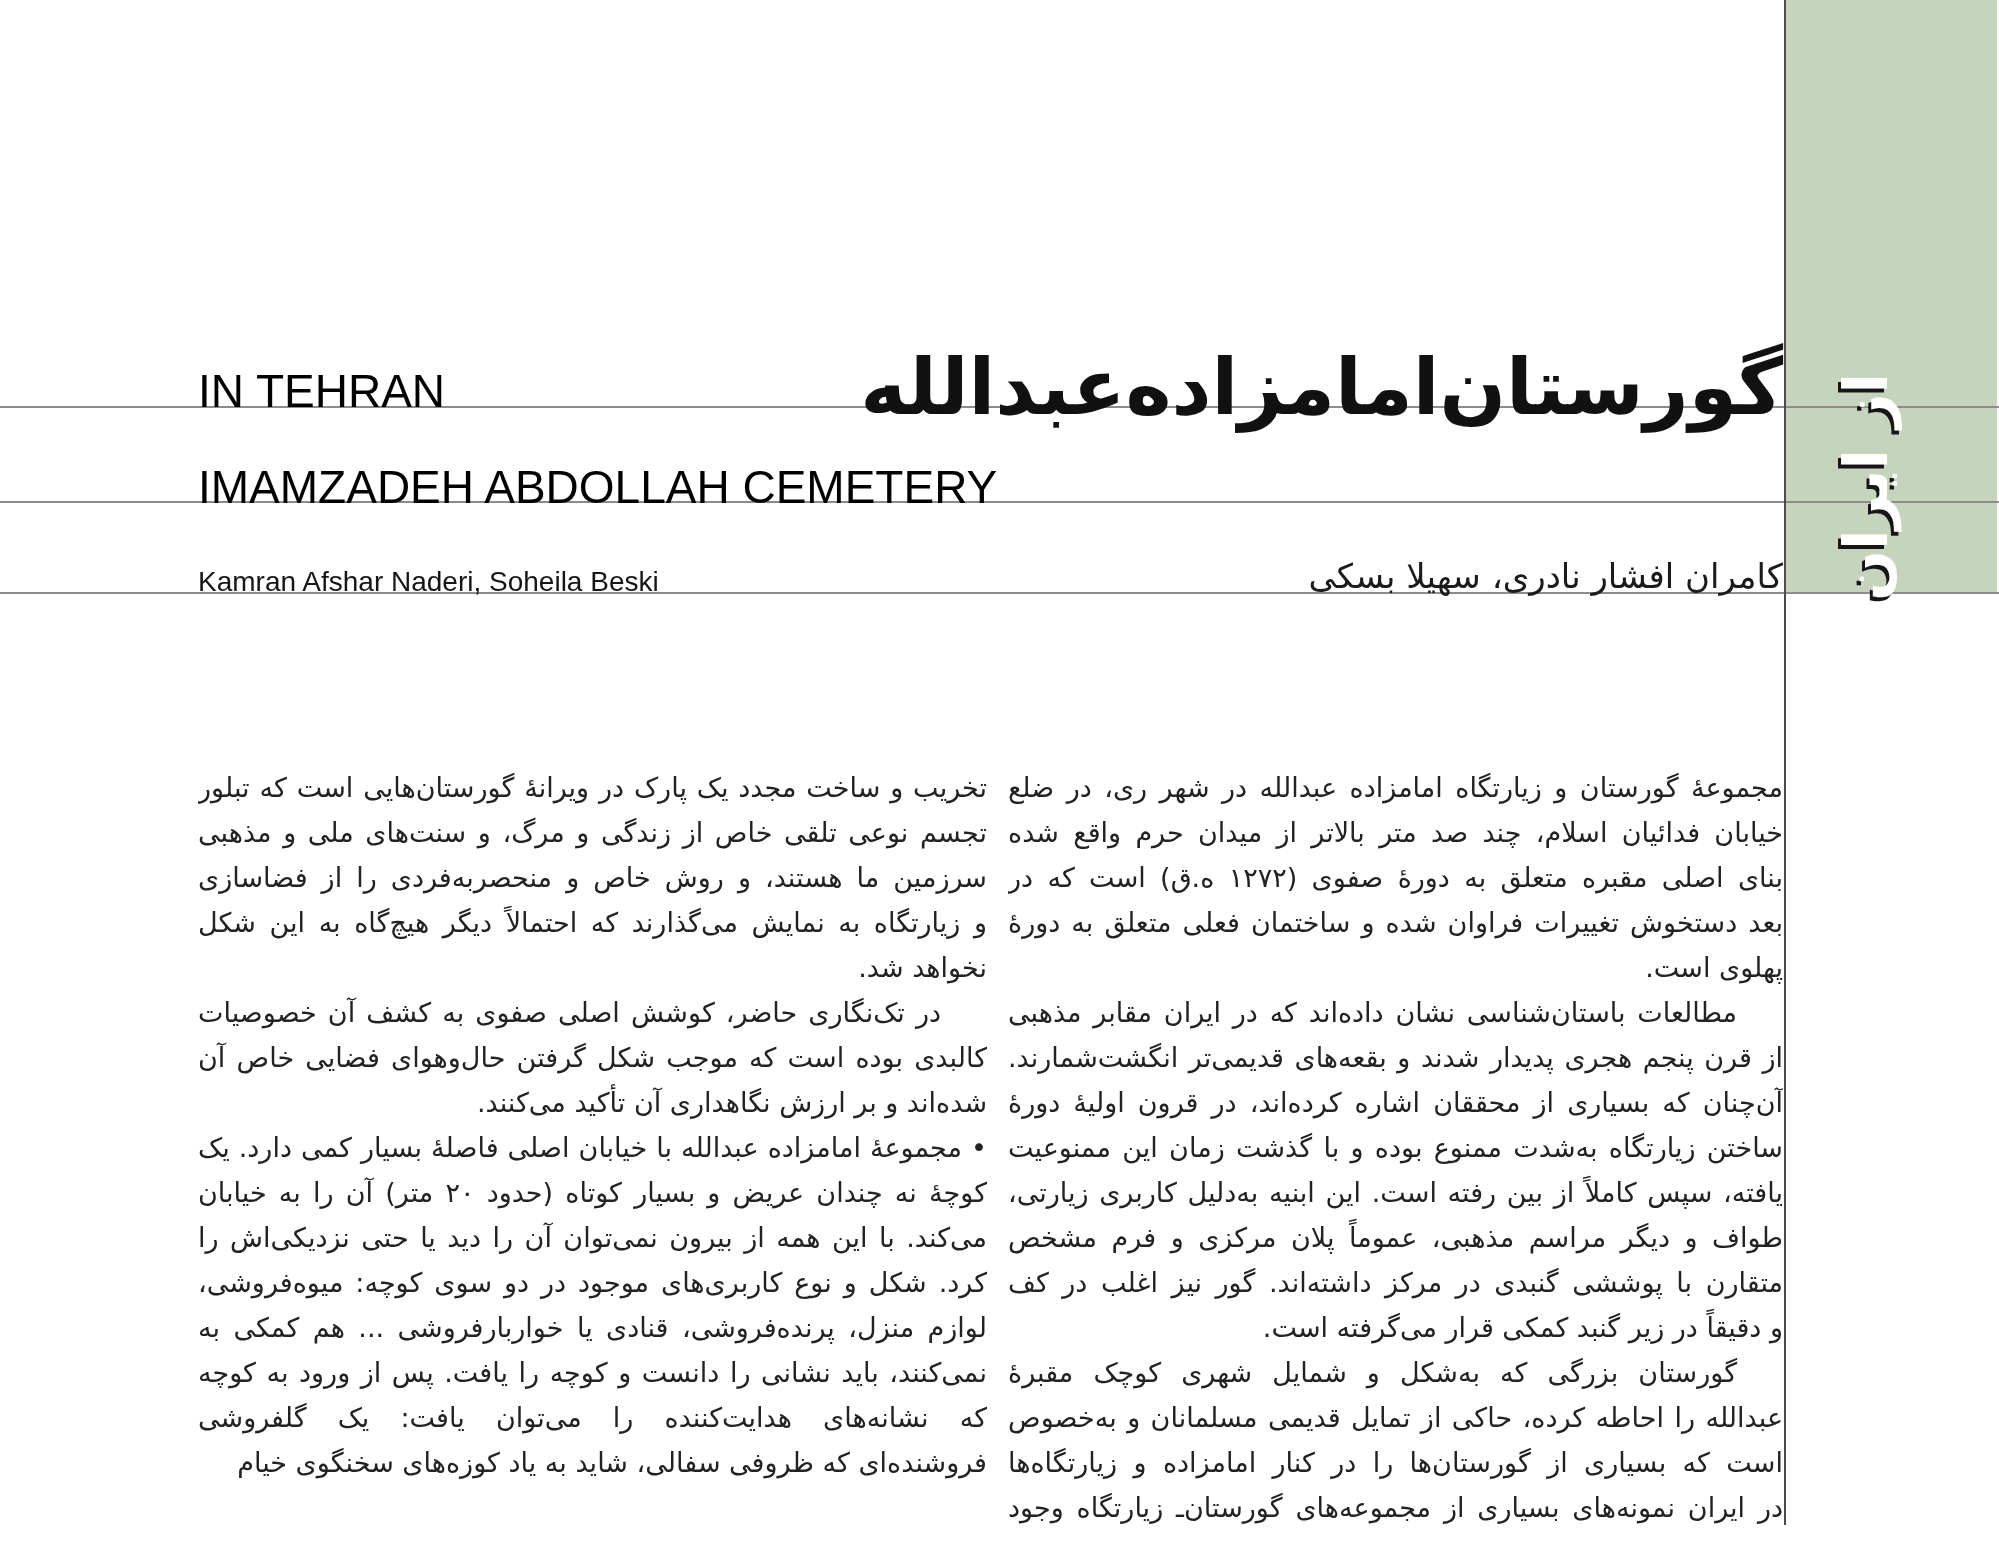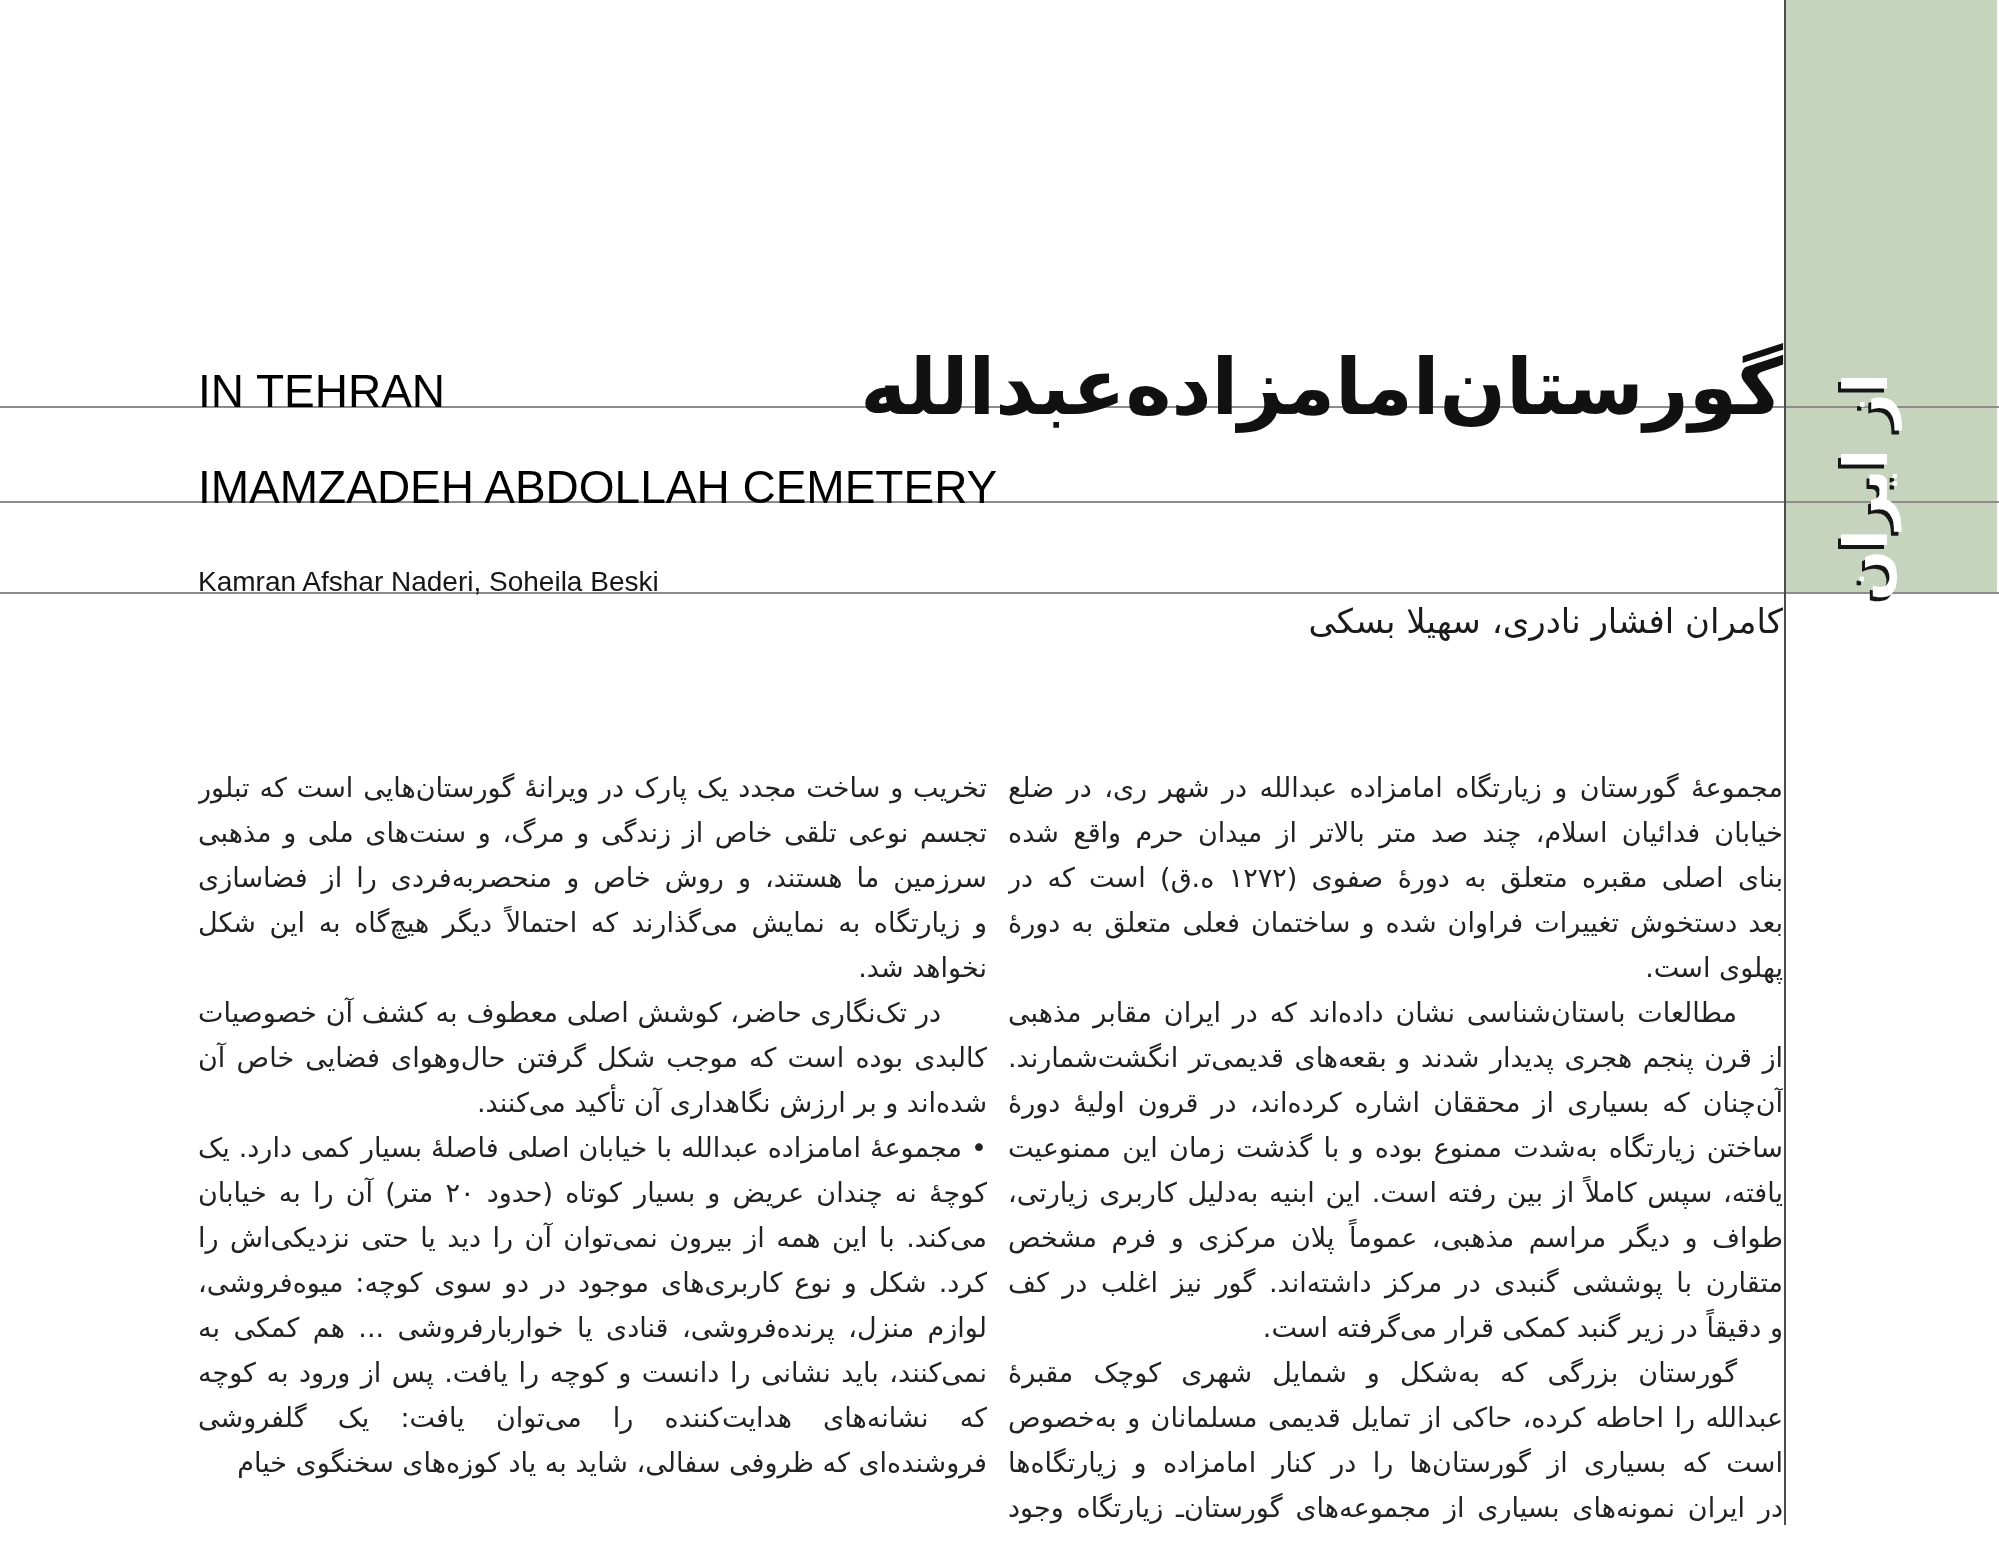--- a/index.html
+++ b/index.html
@@ -31,21 +31,21 @@
   .en-authors{
     position:absolute;left:198px;top:565px;font-family:"Liberation Sans","DejaVu Sans",sans-serif;
     font-size:28px;line-height:33px;color:#161616;white-space:nowrap;
   }
   .fa-titles{
     position:absolute;right:216px;top:340px;direction:rtl;text-align:right;
     font-weight:bold;font-size:78px;line-height:95px;color:#111111;white-space:nowrap;
   }
   .fa-authors{
     position:absolute;right:216px;top:558px;direction:rtl;text-align:right;
-    font-size:34px;line-height:36px;color:#1b1b1b;white-space:nowrap;margin-top:45px;
+    font-size:34px;line-height:36px;color:#1b1b1b;white-space:nowrap;
   }
   .col{
     position:absolute;top:765px;direction:rtl;font-size:27px;color:#222222;
   }
   .col-right{left:1008px;width:775px;}
   .col-left{left:198px;width:789px;}
   .bline{
     height:45px;line-height:45px;text-align:justify;text-align-last:justify;
     overflow:hidden;
   }
@@ -96,21 +96,21 @@
       <div class="bline">عبدالله را احاطه کرده، حاکی از تمایل قدیمی مسلمانان و به‌خصوص ایرانیان</div>
       <div class="bline">است که بسیاری از گورستان‌ها را در کنار امامزاده و زیارتگاه‌ها می‌ساخته‌اند.</div>
       <div class="bline end">در ایران نمونه‌های بسیاری از مجموعه‌های گورستان‌ـ زیارتگاه وجود دارد.</div>
     </div>
   <div class="col col-left" id="col-left">
       <div class="bline">تخریب و ساخت مجدد یک پارک در ویرانهٔ گورستان‌هایی است که تبلور و</div>
       <div class="bline">تجسم نوعی تلقی خاص از زندگی و مرگ، و سنت‌های ملی و مذهبی کهن</div>
       <div class="bline">سرزمین ما هستند، و روش خاص و منحصربه‌فردی را از فضاسازی گورستان</div>
       <div class="bline">و زیارتگاه به نمایش می‌گذارند که احتمالاً دیگر هیچ‌گاه به این شکل تکرار</div>
       <div class="bline end">نخواهد شد.</div>
-      <div class="bline ind">در تک‌نگاری حاضر، کوشش اصلی معطوف به کشف آن خصوصیات</div>
+      <div class="bline ind">در تک‌نگاری حاضر، کوشش اصلی صفوی به کشف آن خصوصیات</div>
       <div class="bline">کالبدی بوده است که موجب شکل گرفتن حال‌وهوای فضایی خاص آن</div>
       <div class="bline end">شده‌اند و بر ارزش نگاهداری آن تأکید می‌کنند.</div>
       <div class="bline">• مجموعهٔ امامزاده عبدالله با خیابان اصلی فاصلهٔ بسیار کمی دارد. یک</div>
       <div class="bline">کوچهٔ نه چندان عریض و بسیار کوتاه (حدود ۲۰ متر) آن را به خیابان متصل</div>
       <div class="bline">می‌کند. با این همه از بیرون نمی‌توان آن را دید یا حتی نزدیکی‌اش را احساس</div>
       <div class="bline">کرد. شکل و نوع کاربری‌های موجود در دو سوی کوچه: میوه‌فروشی، فروشگاه</div>
       <div class="bline">لوازم منزل، پرنده‌فروشی، قنادی یا خواربارفروشی ... هم کمکی به جستجوگر</div>
       <div class="bline">نمی‌کنند، باید نشانی را دانست و کوچه را یافت. پس از ورود به کوچه است</div>
       <div class="bline">که نشانه‌های هدایت‌کننده را می‌توان یافت: یک گلفروشی عرضه‌کنندهٔ‌گل</div>
       <div class="bline end">فروشنده‌ای که ظروفی سفالی، شاید به یاد کوزه‌های سخنگوی خیام</div>

